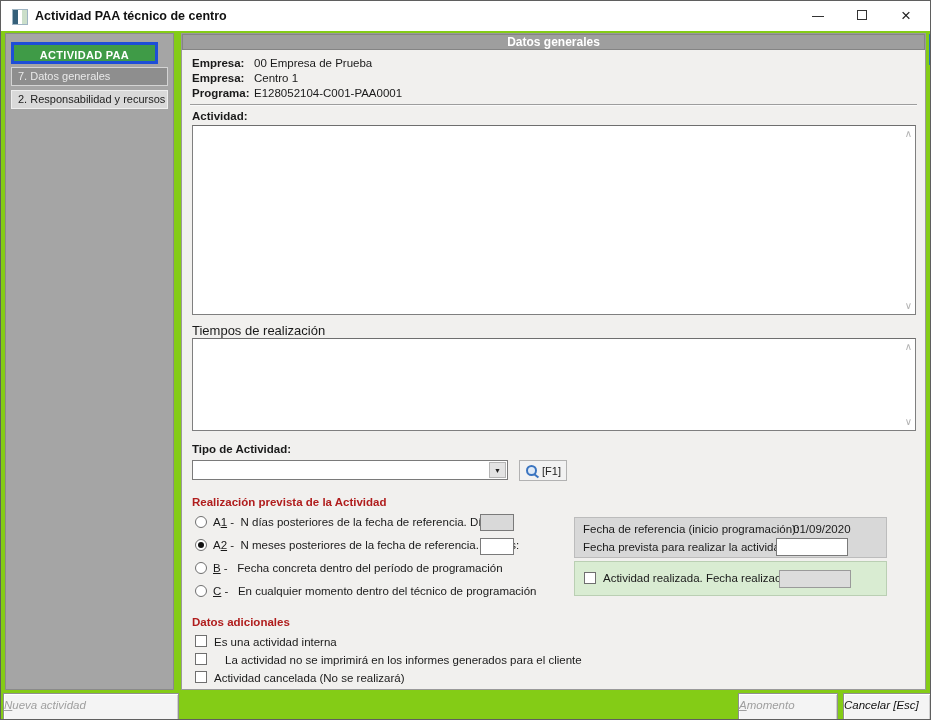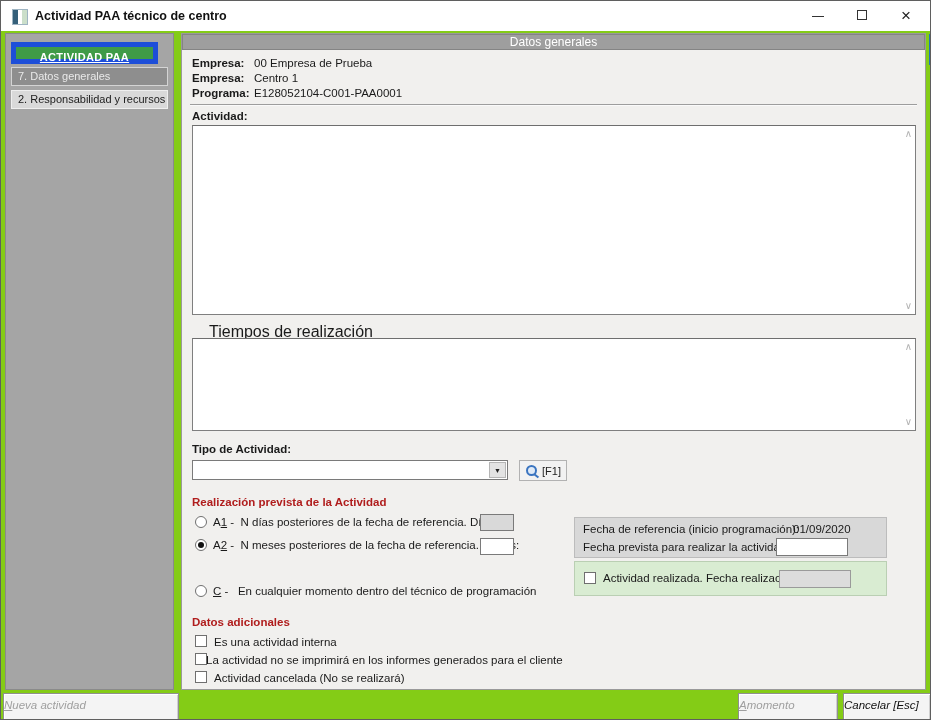--- a/index.html
+++ b/index.html
@@ -19,37 +19,37 @@
   .winbtn.max{left:845px;}
   .winbtn.close{left:888px;}
   .min-glyph{position:absolute;left:11px;top:15px;width:12px;height:1px;background:#333;}
   .max-glyph{position:absolute;left:11px;top:9px;width:10px;height:10px;border:1px solid #333;box-sizing:border-box;background:#fff;}
   .close-glyph{position:absolute;left:0;top:0;width:34px;height:30px;text-align:center;line-height:29px;font-size:17px;color:#222;}
   .edge-accent{position:absolute;left:928px;top:33px;width:3px;height:31px;background:#2471bd;}
   
   .sidebar{position:absolute;left:4px;top:32px;width:169px;height:657px;box-sizing:border-box;
     background:#a5a5a5;border:1px solid #8a8a8a;}
   .side-head{position:absolute;left:5px;right:15px;top:8px;height:22px;box-sizing:border-box;
-    background:#3f9b47;border:5px solid #1d4ed8;color:#fff;font-weight:bold;font-size:11px;
-    text-align:center;line-height:20px;letter-spacing:.3px;text-decoration:underline;}
+    background:#3f9b47;border:3px solid #1d4ed8;color:#fff;font-weight:bold;font-size:11px;
+    text-align:center;line-height:20px;letter-spacing:.3px;}
   .side-item{position:absolute;left:5px;right:5px;height:19px;box-sizing:border-box;
     font-size:11px;line-height:17px;padding-left:6px;}
   .side-item.sel{top:33px;background:#8e8e8e;border:1px solid #d4d4d4;color:#e9e9e9;}
   .side-item.normal{top:56px;background:#d9d9d9;border:1px solid #efefef;color:#1c1c1c;}
   
   .main{position:absolute;left:180px;top:32px;width:745px;height:657px;box-sizing:border-box;
     background:#f1f0ee;border:1px solid #9a9a9a;}
   .sec-head{position:absolute;left:0;right:0;top:0;height:16px;box-sizing:border-box;
-    background:#9e9e9e;border:1px solid #848484;color:#fff;font-weight:normal;font-size:12px;
+    background:#9e9e9e;border:1px solid #848484;color:#fff;font-weight:bold;font-size:12px;
     text-align:center;line-height:14px;}
   .inforow{position:absolute;left:10px;height:15px;line-height:15px;}
   .inforow .l{display:inline-block;width:62px;font-weight:bold;}
   .hsep{position:absolute;left:8px;right:8px;top:70px;height:0;border-top:1px solid #9d9d9d;border-bottom:1px solid #fafafa;}
   .blabel{position:absolute;left:10px;font-weight:bold;font-size:11.5px;}
-  .nlabel{position:absolute;left:27px;font-size:16px;}
+  .nlabel{position:absolute;left:10px;font-size:13px;}
   .redh{position:absolute;left:10px;font-weight:bold;font-size:11.5px;color:#b01d1d;}
   .tarea{position:absolute;left:10px;width:724px;box-sizing:border-box;background:#fff;
     border:1px solid #7f7f7f;border-top:1px solid #6e6e6e;}
   .scr{position:absolute;right:3px;font-size:10px;color:#b3b3b3;line-height:10px;}
   .scr.up{top:3px;} .scr.down{bottom:3px;}
   
   .combo{position:absolute;left:10px;top:426px;width:316px;height:20px;box-sizing:border-box;
     background:#fff;border:1px solid #7a7a7a;}
   .combo-btn{position:absolute;right:1px;top:1px;bottom:1px;width:17px;background:#e3e3e3;
     border:1px solid #b5b5b5;box-sizing:border-box;text-align:center;font-size:7px;line-height:16px;color:#222;}
@@ -153,20 +153,24 @@
       <span class="rlabel"><span>A</span><u>1</u><span> -  N días posteriores de la fecha de referencia. Días:</span></span>
       <input class="smallinput dis" style="left: 288px; top: 0px;" value="">
     </div>
     <div class="row" style="top:503px;width:560px">
       <span class="radio">
           <span class="dot"></span>
         </span>
       <span class="rlabel"><span>A</span><u>2</u><span> -  N meses posteriores de la fecha de referencia. Meses:</span></span>
       <input class="smallinput" style="left: 288px; top: 1px;" value="">
     </div>
+    <div class="row" style="top:526px;width:560px">
+      <span class="radio"></span>
+      <span class="rlabel"><span></span><u>B</u><span> -   Fecha concreta dentro del período de programación</span></span>
+    </div>
     <div class="row" style="top:549px;width:560px">
       <span class="radio"></span>
       <span class="rlabel"><span></span><u>C</u><span> -   En cualquier momento dentro del técnico de programación</span></span>
     </div>
 
     <div class="fpanel gray">
       <span class="t" style="left:8px;top:5px">Fecha de referencia (inicio programación):</span>
       <span class="t" style="left:218px;top:5px">01/09/2020</span>
       <span class="t" style="left:8px;top:23px">Fecha prevista para realizar la actividad:</span>
       <input class="dateinput" style="left: 201px; top: 20px;" value="">
@@ -179,21 +183,21 @@
     </div>
 
     <div class="redh" style="top:582px">Datos adicionales</div>
 
     <div class="row" style="top:600px;width:700px">
       <span class="chk" style="left:3px;top:1px"></span>
       <span class="clabel" style="left:22px;top:1px">Es una actividad interna</span>
     </div>
     <div class="row" style="top:618px;width:700px">
       <span class="chk" style="left:3px;top:1px"></span>
-      <span class="clabel" style="left:14px;top:1px">La actividad no se imprimirá en los informes generados para el cliente</span>
+      <span class="clabel" style="left:33px;top:1px">La actividad no se imprimirá en los informes generados para el cliente</span>
     </div>
     <div class="row" style="top:636px;width:700px">
       <span class="chk" style="left:3px;top:1px"></span>
       <span class="clabel" style="left:22px;top:1px">Actividad cancelada (No se realizará)</span>
     </div>
   </div>
 
   <div class="btn disabled" style="left:2px;width:176px"><u>N</u><span>ueva actividad</span></div>
   <div class="btn disabled" style="left:737px;width:100px"><u>A</u><span>momento</span></div>
   <div class="btn" style="left:842px;width:88px">Cancelar  [Esc]</div>

